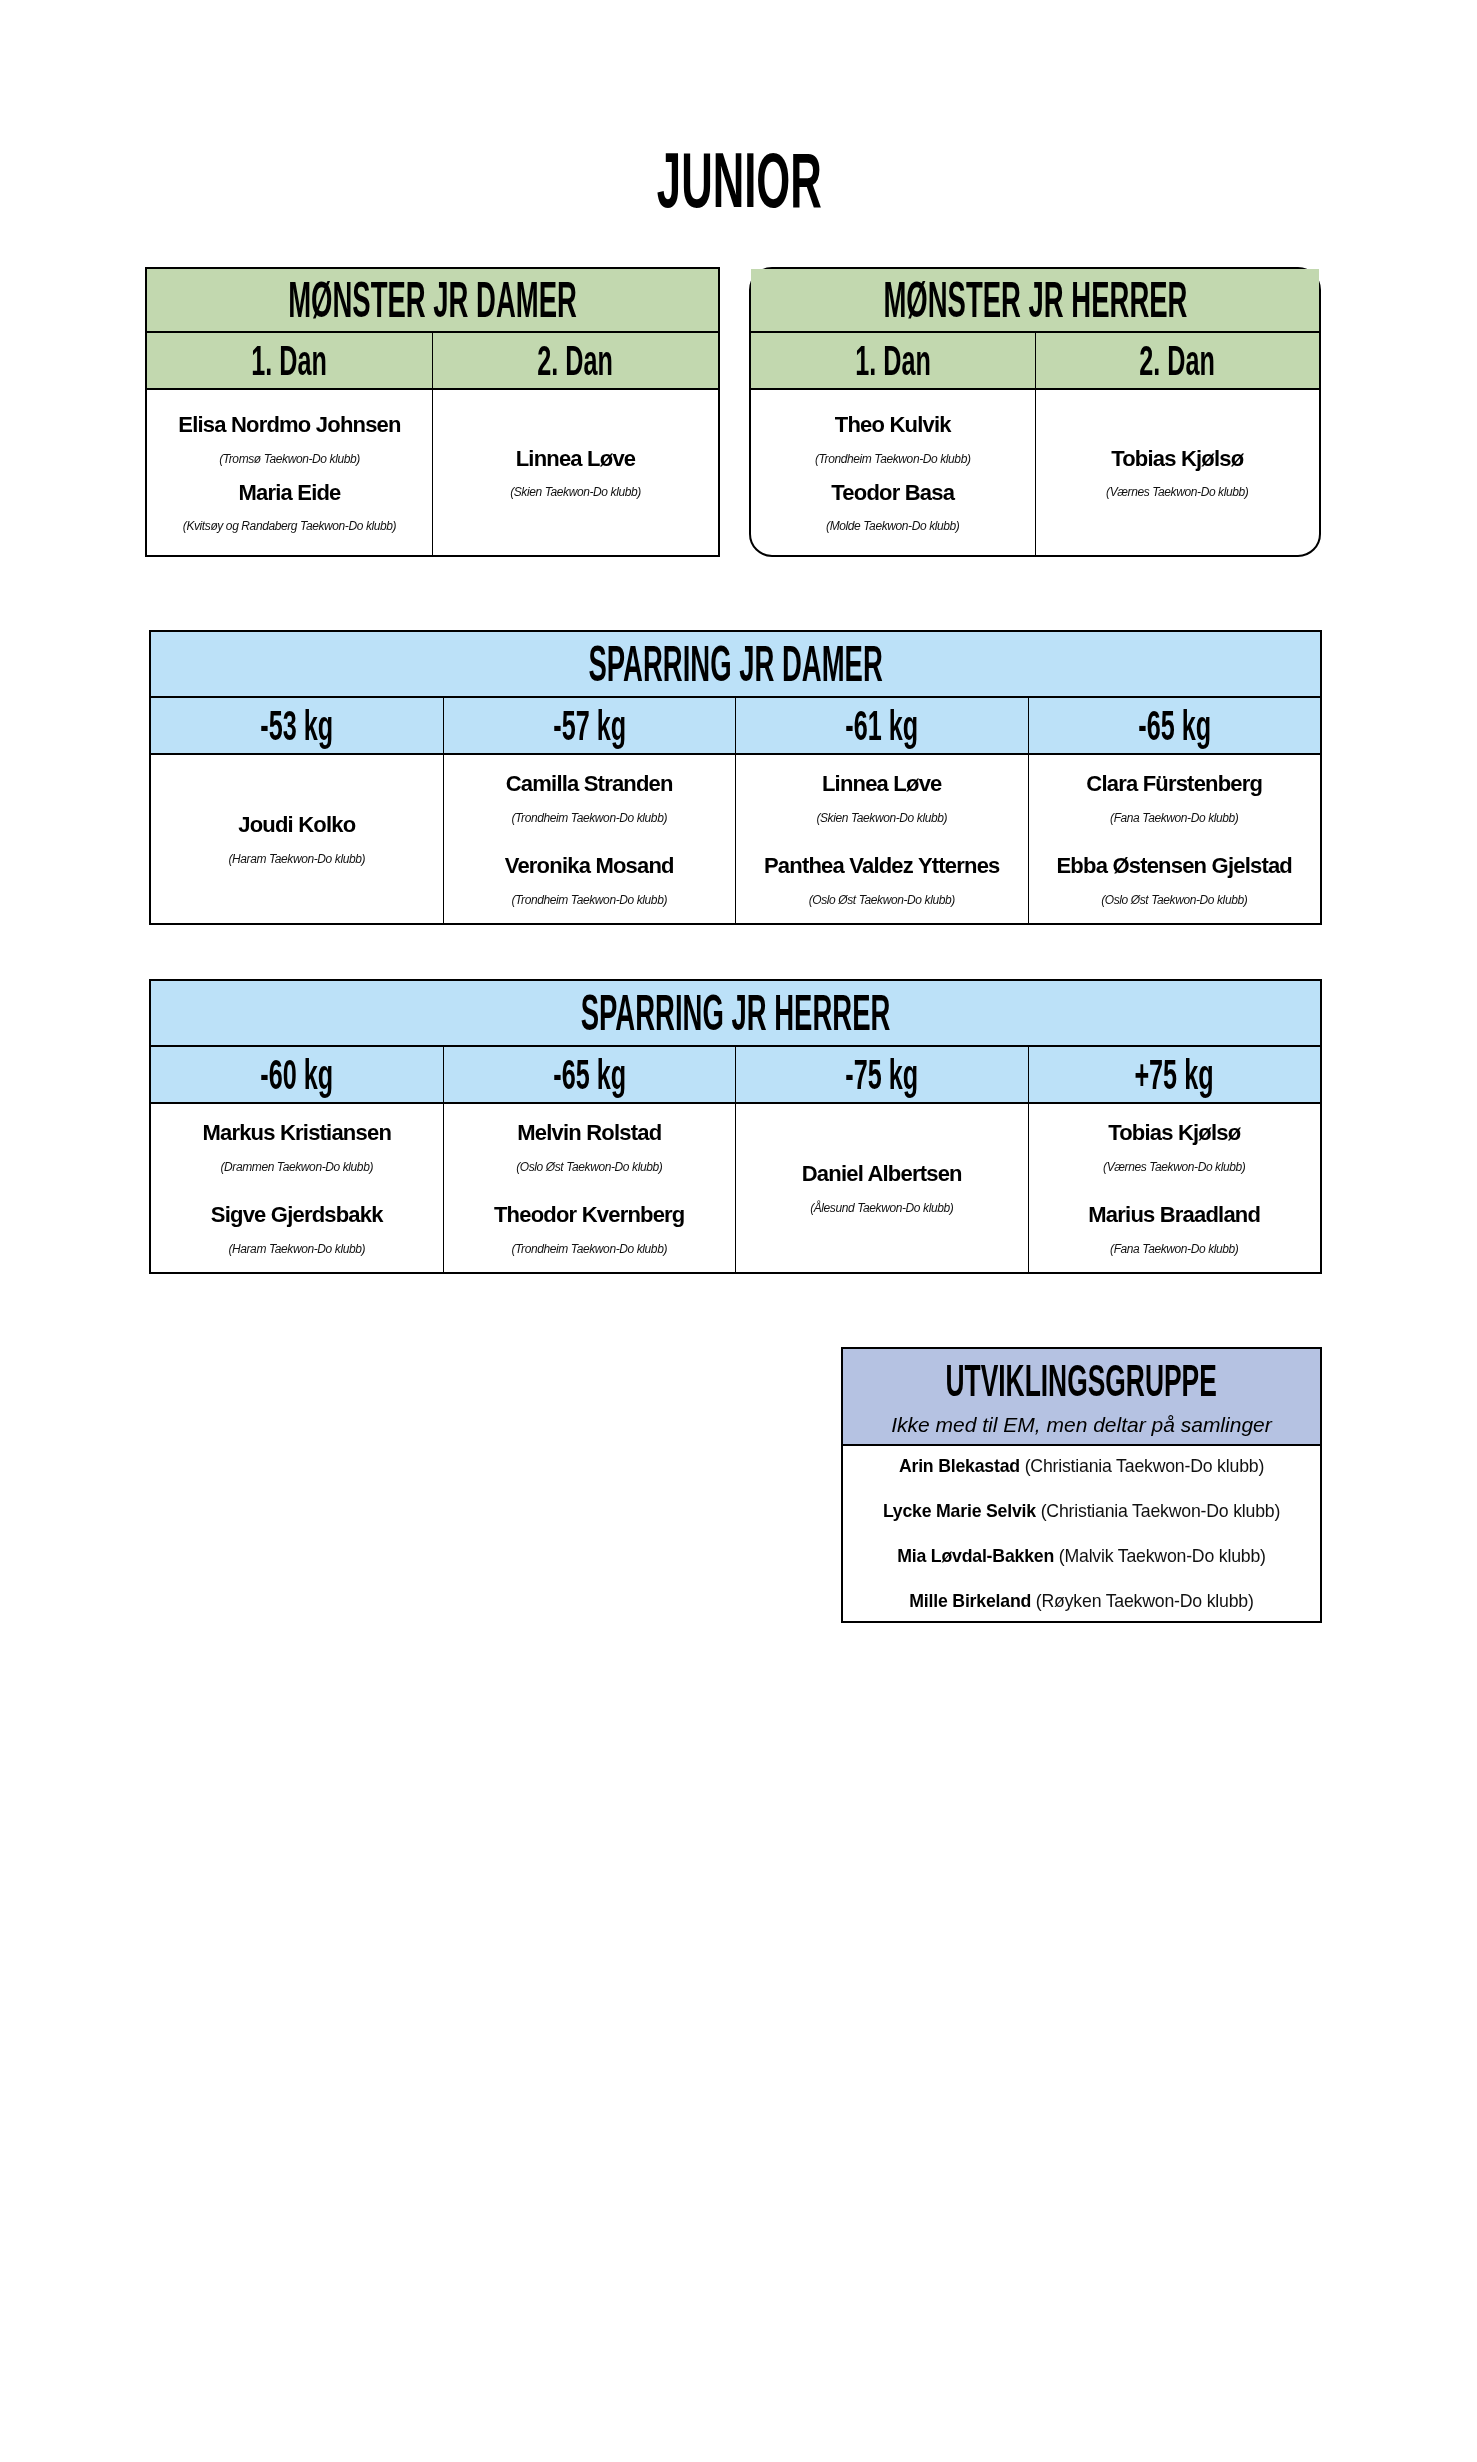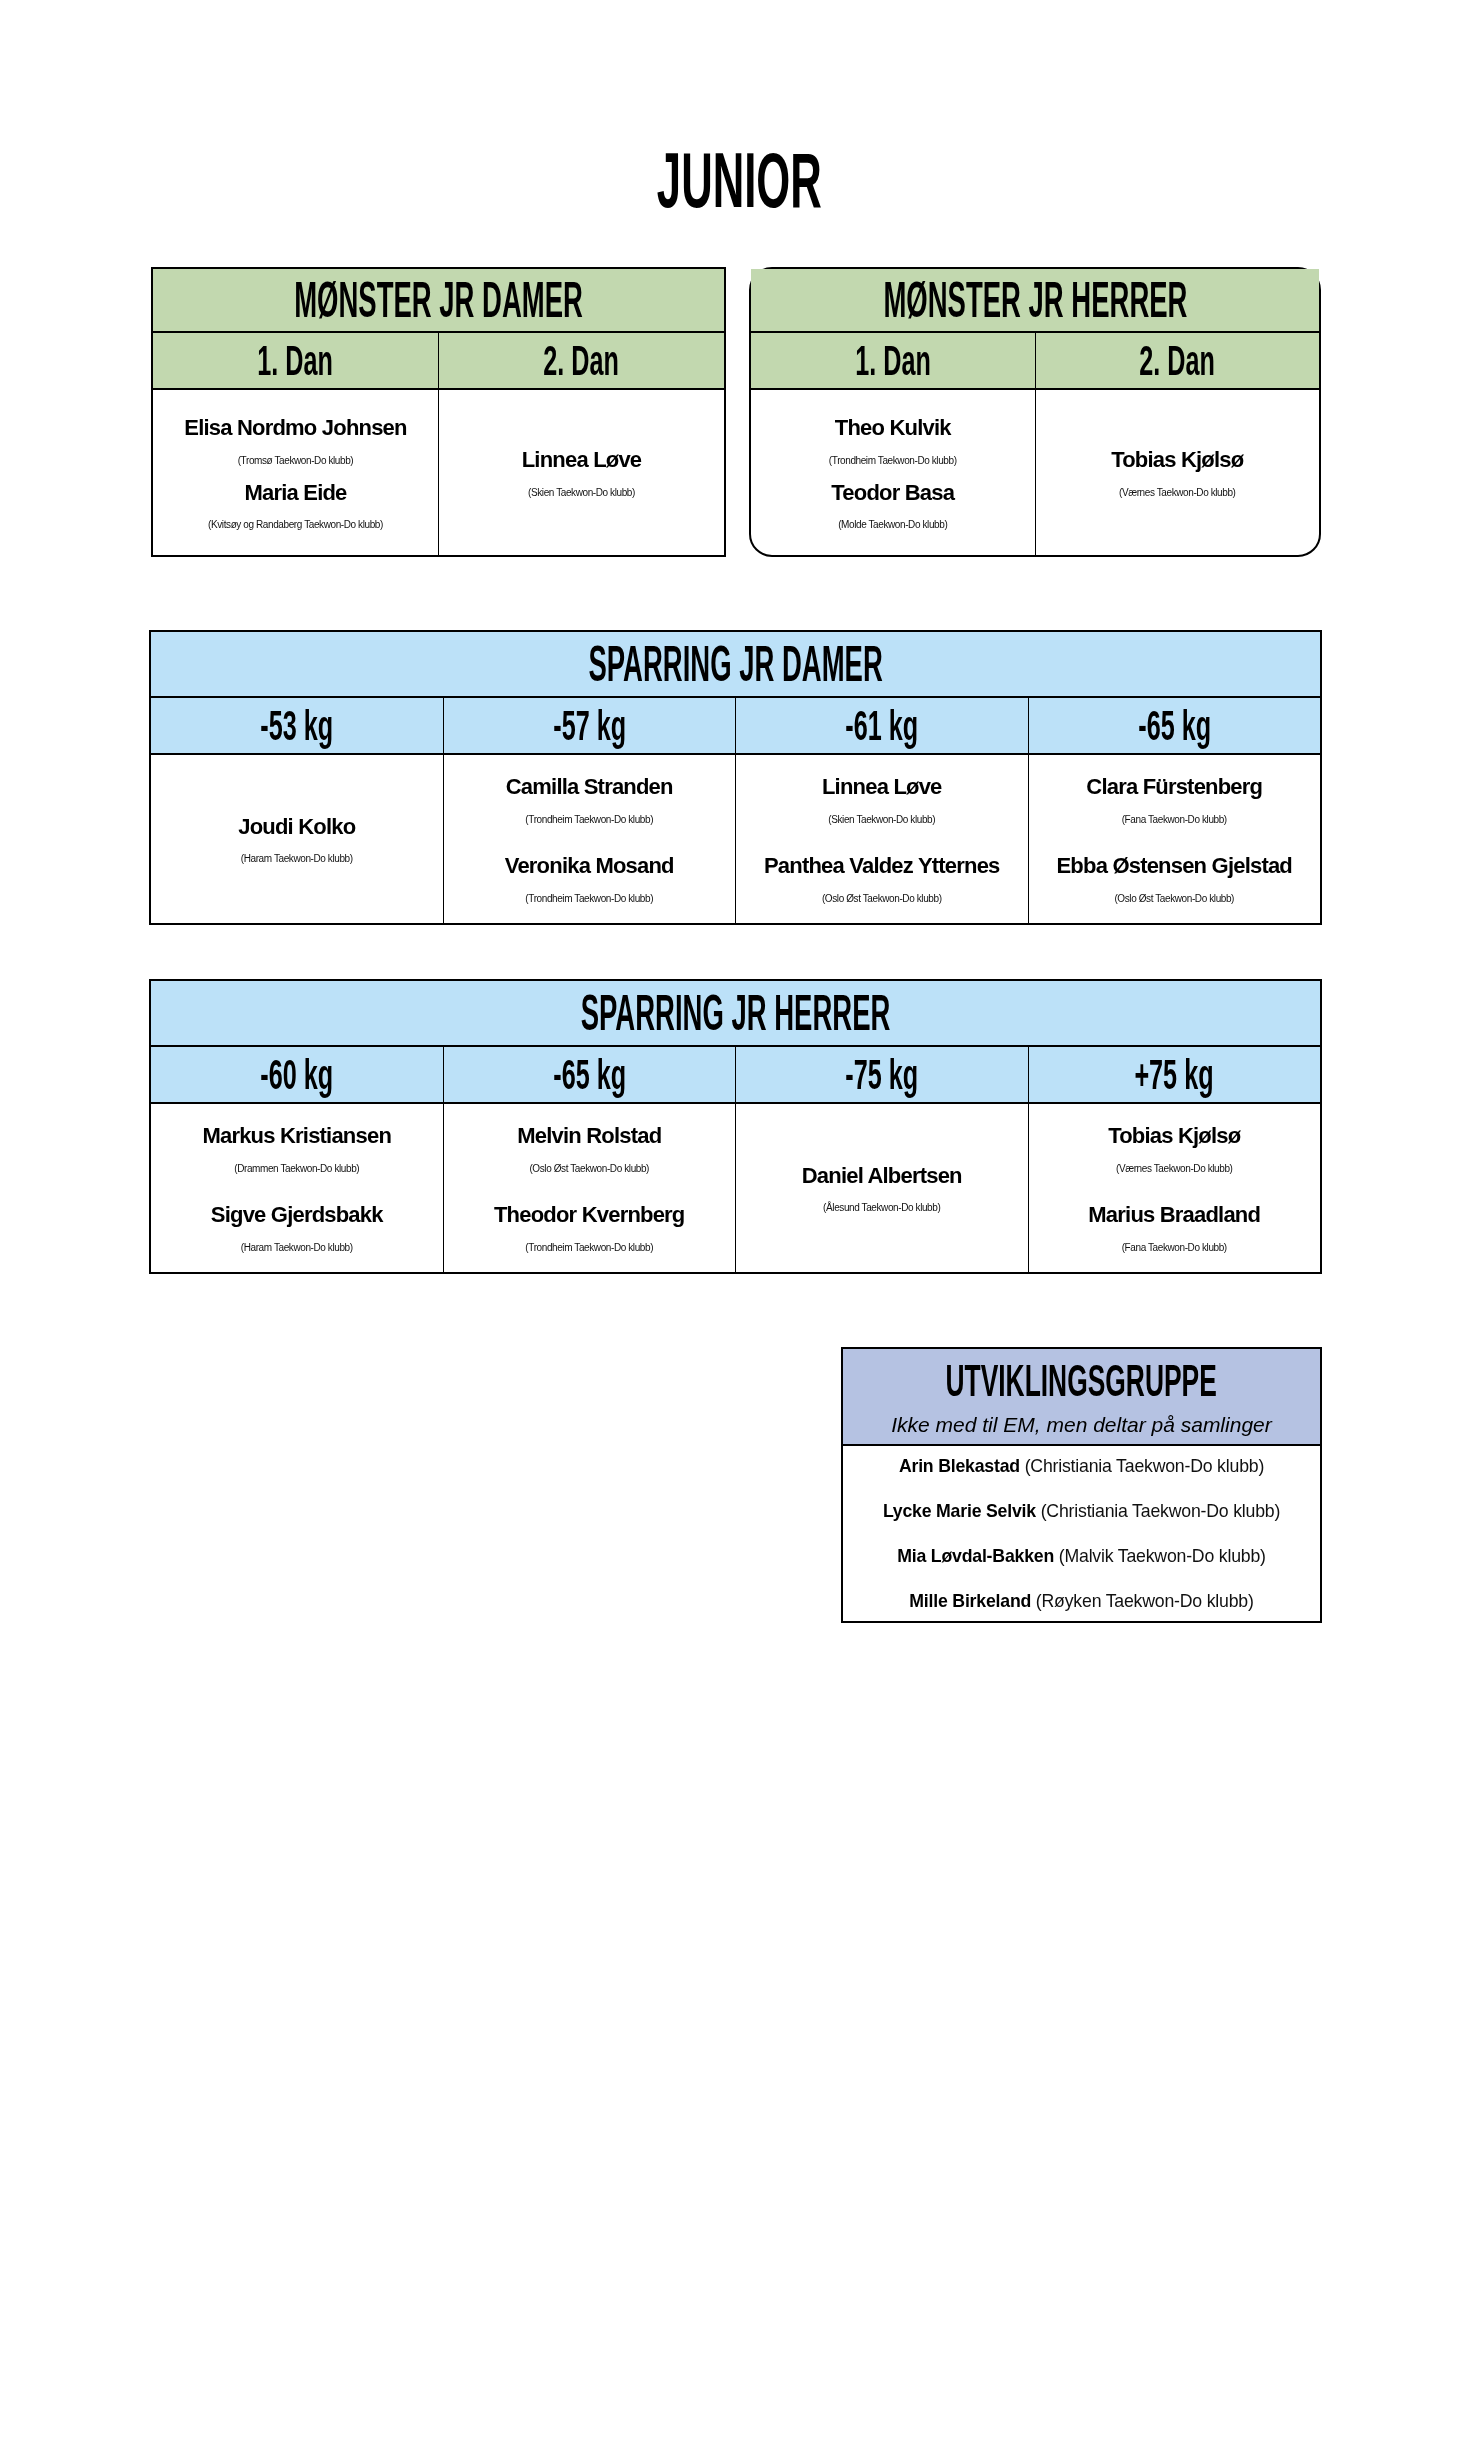--- a/index.html
+++ b/index.html
@@ -18,26 +18,26 @@
   .band-sub{display:flex;height:55px;border-bottom:2.6px solid #000;}
   .hcell{flex:1;display:flex;align-items:center;justify-content:center;border-left:1.6px solid #000;}
   .hcell:first-child{border-left:none;}
   .hcell .cond{font-size:42px;font-weight:700;transform:scaleX(0.60);}
   .band-body{display:flex;}
   .cell{flex:1;display:flex;flex-direction:column;align-items:center;justify-content:center;
         gap:14px;border-left:1.6px solid #000;overflow:hidden;}
   .cell:first-child{border-left:none;}
   .entry{display:flex;flex-direction:column;align-items:center;gap:13.6px;}
   .name{font-size:22px;font-weight:700;letter-spacing:-0.8px;white-space:nowrap;}
-  .club{font-size:10px;font-weight:400;letter-spacing:-0.4px;white-space:nowrap;color:#111;}
+  .club{font-size:12px;font-weight:400;letter-spacing:-0.4px;white-space:nowrap;color:#111;font-style:italic;}
 
   
   .green .band-head,.green .band-sub{background:#c2d8af;}
   .blue  .band-head,.blue  .band-sub{background:#bce1f8;}
-  .t-md{left:151px;top:267px;width:575px;}
+  .t-md{left:145px;top:267px;width:575px;}
   .t-mh{left:749px;top:267px;width:572px;border-radius:23px;}
   .t-md .cell,.t-mh .cell{height:165px;}
   .t-sd{left:149px;top:630px;width:1173px;}
   .t-sh{left:149px;top:979px;width:1173px;}
   .t-sd .band-head,.t-sh .band-head{height:64px;}
   .t-sd .cell,.t-sh .cell{height:168px;gap:28px;}
 
   
   .dev{position:absolute;left:841px;top:1347px;width:481px;border:2.1px solid #000;
        box-sizing:border-box;background:#fff;}

